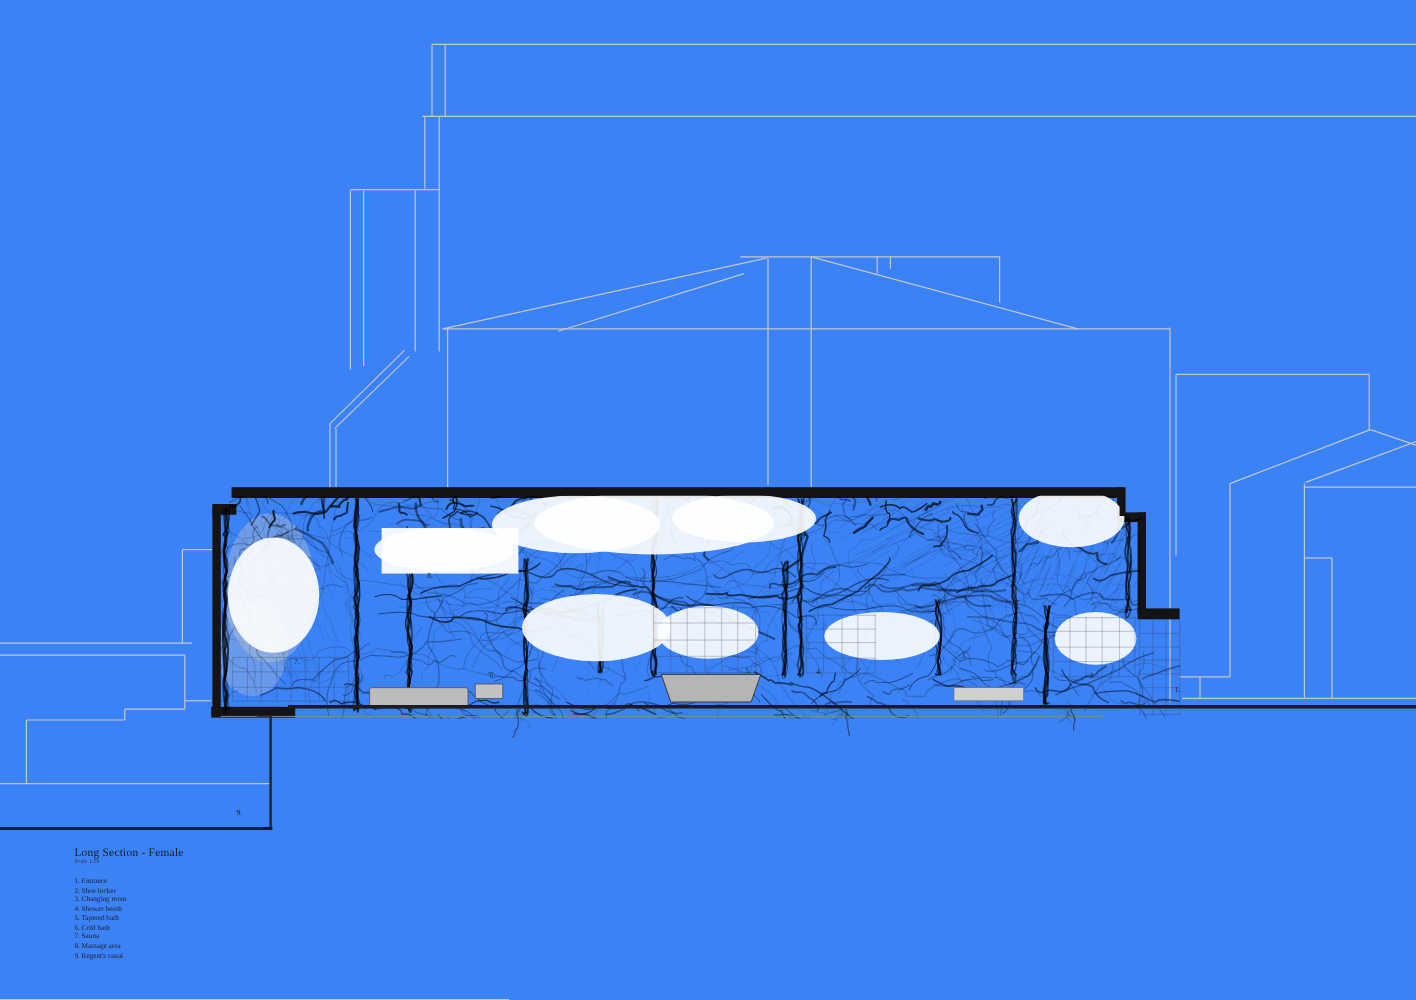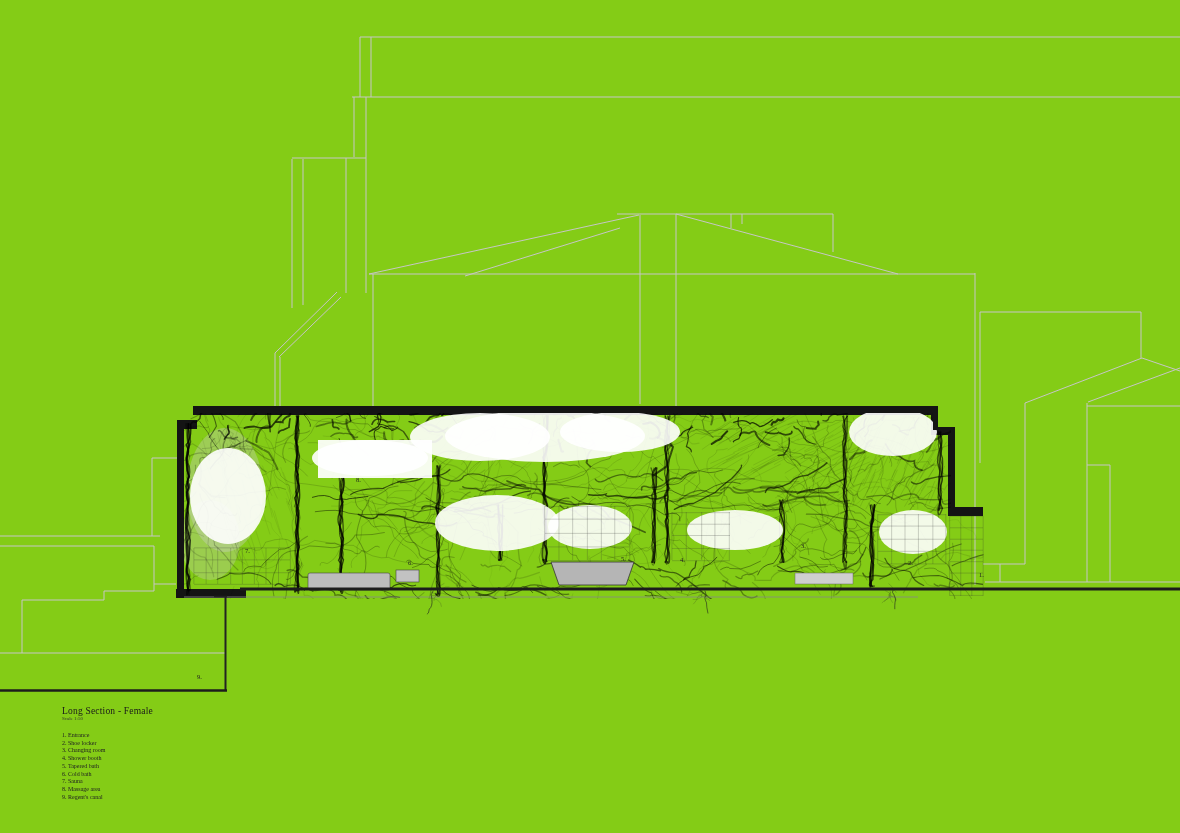--- a/index.html
+++ b/index.html
@@ -1,16 +1,16 @@
 <!DOCTYPE html>
 <html><head>
 <meta charset="utf-8">
 <style>
   html,body{margin:0;padding:0;background:#ffffff;}
-  .canvas{position:relative;width:1180px;height:833px;background:#84cc16;overflow:hidden;
+  .canvas{position:relative;width:1180px;height:833px;background:#3b82f6;overflow:hidden;
           font-family:"Liberation Serif","DejaVu Serif",serif;}
   #drawing{position:absolute;left:0;top:0;}
   .legend{position:absolute;left:62px;top:706px;color:#1a1a1a;}
   .legend-title{font-size:9.5px;line-height:10px;letter-spacing:.2px;}
   .legend-scale{font-size:5px;line-height:6px;color:#333;}
   .legend-list{margin-top:10px;font-size:6px;line-height:7.7px;color:#222;}
   .legend-item{white-space:nowrap;}
   .room-label{font-family:"Liberation Serif","DejaVu Serif",serif;font-size:6.5px;fill:#222;}
 </style>
 </head>

